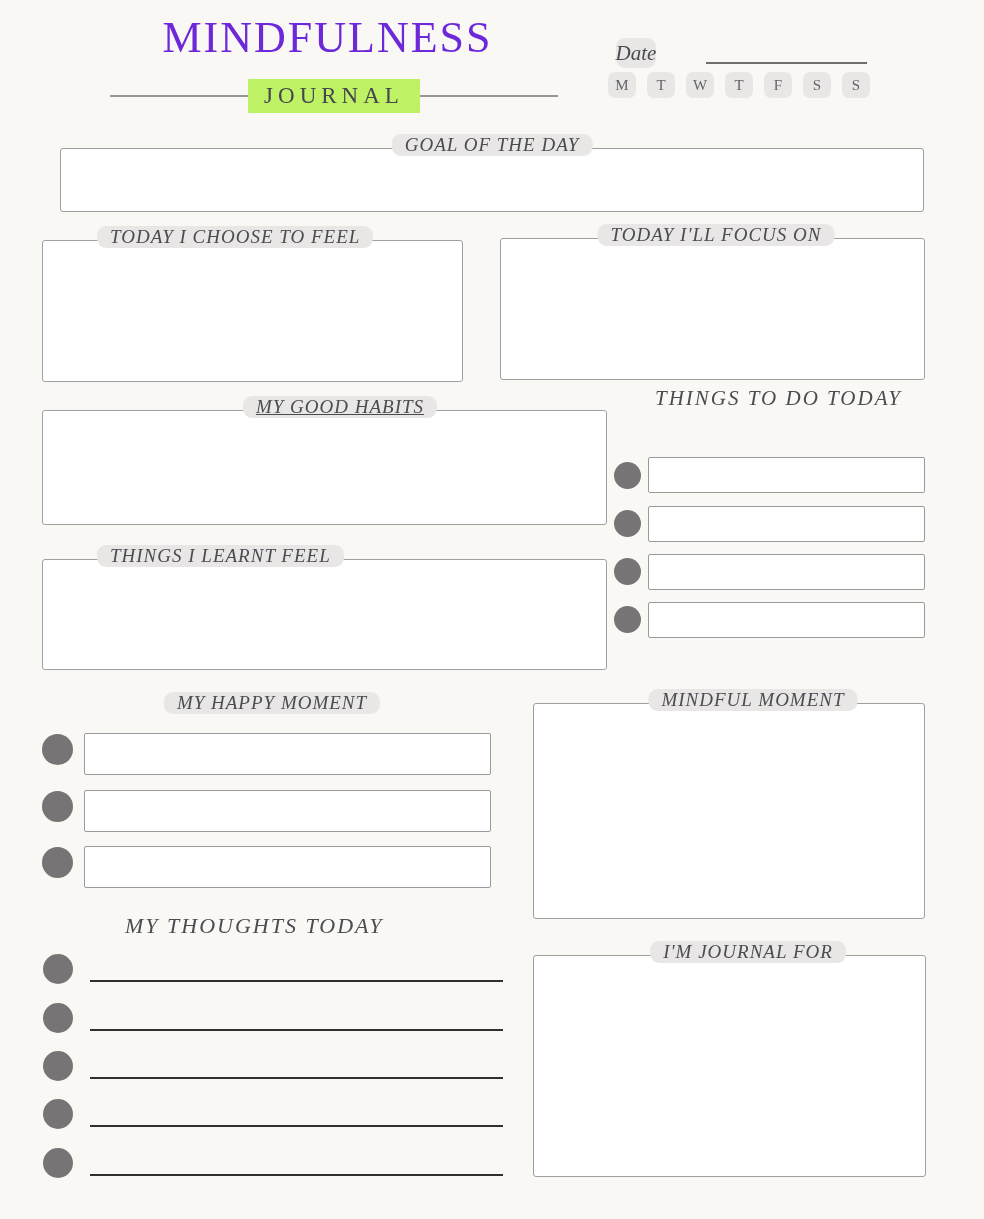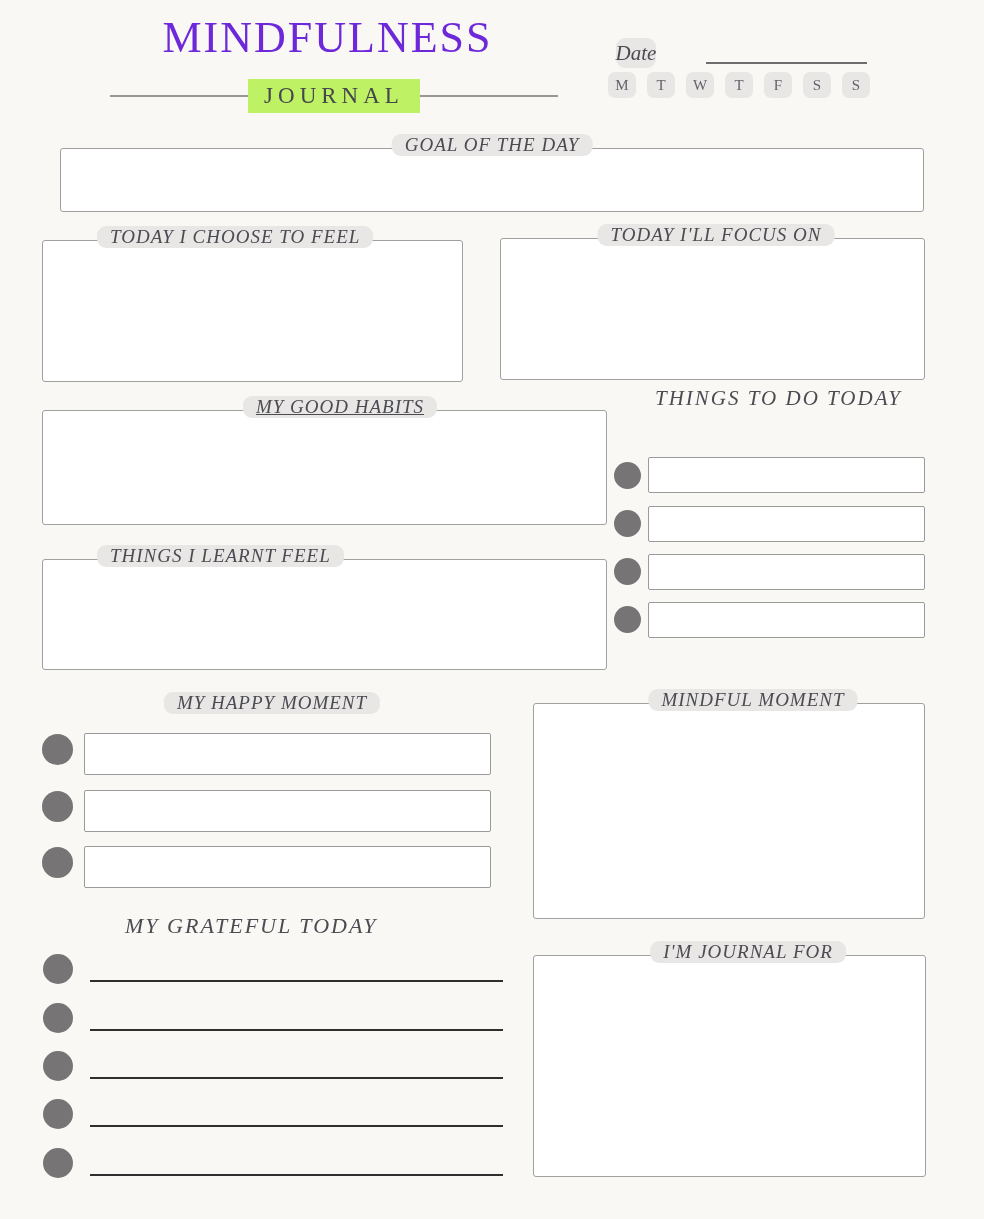--- a/index.html
+++ b/index.html
@@ -132,21 +132,21 @@
     <div class="field-box" style="left:84px; top:733px; width:407px; height:42px;"></div>
     <span class="dot" style="left:42px; top:791px; width:31px; height:31px;"></span>
     <div class="field-box" style="left:84px; top:790px; width:407px; height:42px;"></div>
     <span class="dot" style="left:42px; top:847px; width:31px; height:31px;"></span>
     <div class="field-box" style="left:84px; top:846px; width:407px; height:42px;"></div>
   </div>
 
   <div class="pill centered" style="left:753px; top:689px;">MINDFUL MOMENT</div>
   <div class="box" style="left:533px; top:703px; width:392px; height:216px;"></div>
 
-  <div class="heading-plain" style="left:125px; top:913px; font-size:22px;">MY GRATEFUL TODAY</div>
+  <div class="heading-plain" style="left:125px; top:913px; font-size:22px;">MY THOUGHTS TODAY</div>
   <div>
     <span class="dot" style="left:43px; top:954px; width:30px; height:30px;"></span>
     <div class="write-line" style="left:90px; top:980px; width:413px;"></div>
     <span class="dot" style="left:43px; top:1003px; width:30px; height:30px;"></span>
     <div class="write-line" style="left:90px; top:1029px; width:413px;"></div>
     <span class="dot" style="left:43px; top:1051px; width:30px; height:30px;"></span>
     <div class="write-line" style="left:90px; top:1077px; width:413px;"></div>
     <span class="dot" style="left:43px; top:1099px; width:30px; height:30px;"></span>
     <div class="write-line" style="left:90px; top:1125px; width:413px;"></div>
     <span class="dot" style="left:43px; top:1148px; width:30px; height:30px;"></span>

